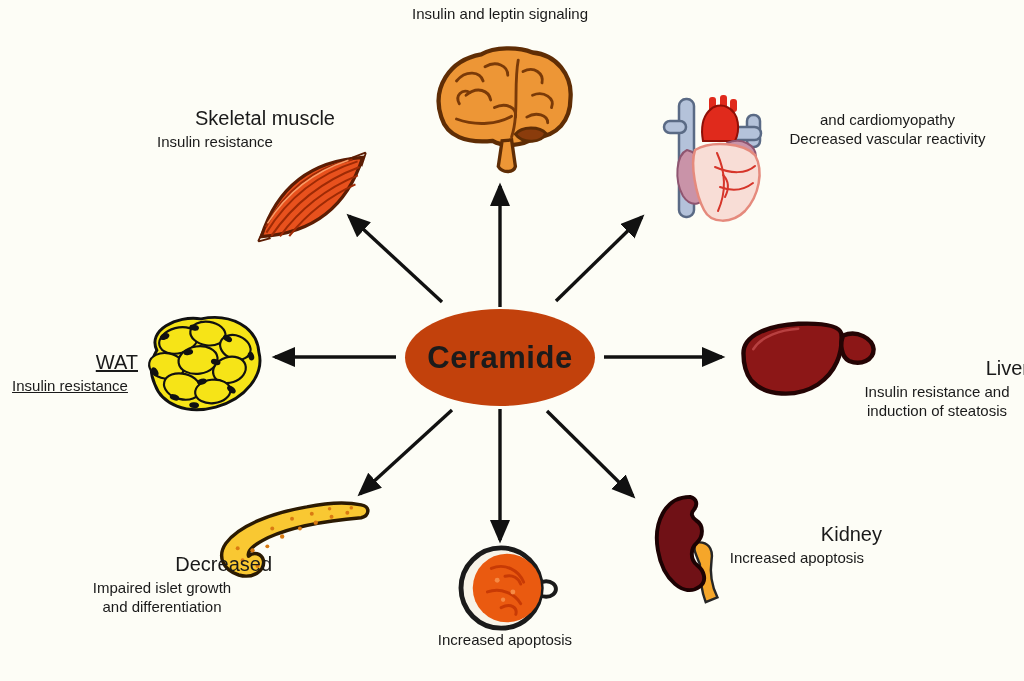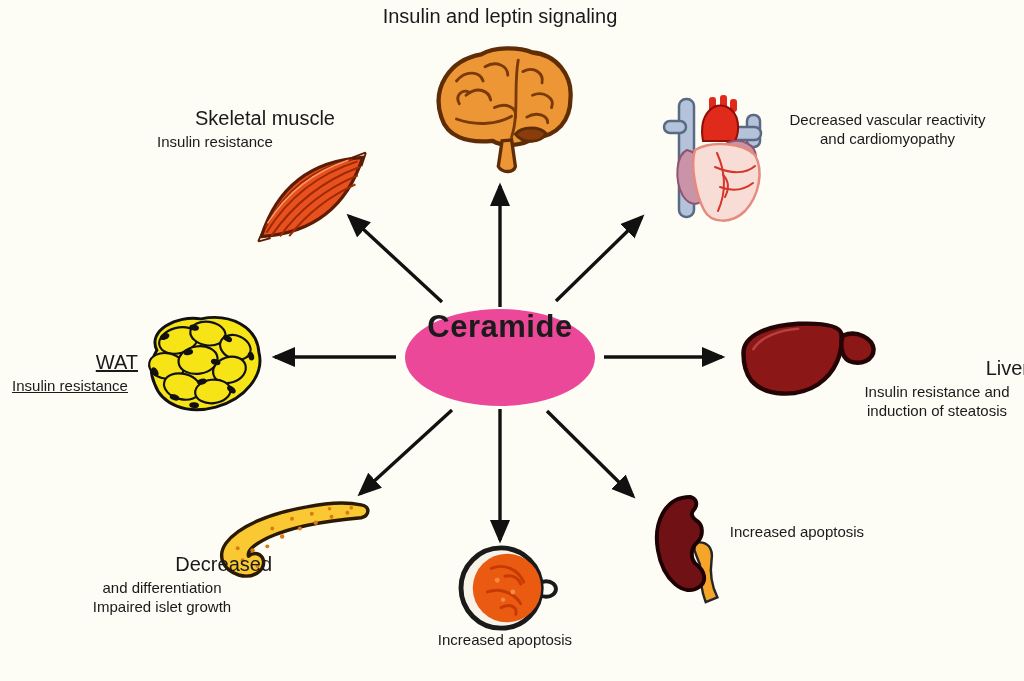--- a/index.html
+++ b/index.html
@@ -9,22 +9,22 @@
   }
   .canvas{
     position:relative;
     width:1024px;height:681px;
     background:#fdfdf6;
     overflow:hidden;
   }
   .arrows{position:absolute;left:0;top:0;}
   .center-node{
     position:absolute;left:405px;top:309px;width:190px;height:97px;
-    background:#ec4899;border-radius:50%;
-    display:flex;align-items:flex-start;justify-content:center;
+    background:#c2410c;border-radius:50%;
+    display:flex;align-items:center;justify-content:center;
   }
   .center-node .center-label{
     font-size:31px;font-weight:700;color:#1b1b1b;letter-spacing:0.5px;
   }
   .icon{position:absolute;}
   .icon svg{display:block;width:100%;height:100%;}
   .label{
     position:absolute;text-align:center;color:#1a1a1a;line-height:1.28;
   }
   .organ-name{font-size:20px;display:block;text-align:right;}
@@ -88,21 +88,21 @@
         <path d="M60,25 C72,18 84,24 84,34"></path>
         <path d="M100,30 C112,24 122,32 120,42"></path>
         <path d="M110,55 C122,50 134,58 130,68"></path>
         <path d="M70,68 C82,62 94,68 92,78"></path>
         <path d="M33,64 C28,55 36,48 44,52"></path>
         <path d="M104,78 C114,72 126,76 126,84"></path>
       </g>
     </svg>
   </div>
   <div class="label label-brain">
-    <span class="organ-effect" style="font-size:20px">Insulin and leptin signaling</span>
+    <span class="organ-effect" style="font-size:15px">Insulin and leptin signaling</span>
   </div>
 
   <div class="icon icon-muscle">
     <svg viewBox="0 0 150 62">
       <path d="M0,33 L16,25 L12,38 Z" fill="#fdf6ea" stroke="#5c1d04" stroke-width="2"></path>
       <path d="M150,29 L134,24 L138,37 Z" fill="#fdf6ea" stroke="#5c1d04" stroke-width="2"></path>
       <path d="M6,31 Q75,-16 144,31 Q75,78 6,31 Z" fill="#e8511d" stroke="#5c1d04" stroke-width="3.5"></path>
       <g fill="none" stroke="#9e2a05" stroke-width="2.2">
         <path d="M16,26 Q75,-2 134,26"></path>
         <path d="M13,31 Q75,8 137,31"></path>
@@ -133,22 +133,22 @@
       <path d="M38,55 C55,45 86,48 98,60 C107,76 102,101 88,116 C75,129 54,129 47,115 C39,100 33,70 38,55 Z" fill="#f8ddd6" stroke="#e58a7d" stroke-width="2.5"></path>
       <g fill="none" stroke="#d6352a" stroke-width="2" stroke-linecap="round">
         <path d="M60,58 C70,80 68,100 61,116"></path>
         <path d="M58,72 C74,79 89,79 98,71"></path>
         <path d="M63,92 C76,97 87,95 96,88"></path>
         <path d="M66,80 C72,86 72,94 68,102"></path>
       </g>
     </svg>
   </div>
   <div class="label label-heart">
+    <span class="organ-effect">and cardiomyopathy</span>
     <span class="organ-effect">Decreased vascular reactivity</span>
-    <span class="organ-effect">and cardiomyopathy</span>
   </div>
 
   <div class="icon icon-wat">
     <svg viewBox="0 0 130 105">
       <path d="M20,40 C10,20 40,4 65,8 C95,2 122,16 124,42 C130,65 110,90 80,98 C50,106 25,95 18,75 C12,62 14,50 20,40 Z" fill="#f6e417" stroke="#111111" stroke-width="3"></path>
       <g fill="#f6e417" stroke="#111111" stroke-width="2.2">
         <ellipse cx="42" cy="30" rx="20" ry="13" transform="rotate(-15 42 30)"></ellipse>
         <ellipse cx="72" cy="23" rx="18" ry="12" transform="rotate(8 72 23)"></ellipse>
         <ellipse cx="100" cy="37" rx="16" ry="12" transform="rotate(22 100 37)"></ellipse>
         <ellipse cx="30" cy="56" rx="18" ry="13" transform="rotate(10 30 56)"></ellipse>
@@ -207,31 +207,32 @@
           <circle cx="30" cy="72" r="2"></circle>
           <circle cx="45" cy="78" r="2"></circle>
         <circle cx="25" cy="60" r="2"></circle>
           <circle cx="118" cy="20" r="1.8"></circle>
           <circle cx="140" cy="19" r="1.8"></circle>
       </g>
     </svg>
   </div>
   <div class="label label-pancreas">
     <span class="organ-name">Decreased</span>
+    <span class="organ-effect">Impaired islet growth</span>
     <span class="organ-effect">and differentiation</span>
-    <span class="organ-effect">Impaired islet growth</span>
   </div>
 
   <div class="icon icon-kidney">
     <svg viewBox="0 0 88 118">
       <path d="M46,52 C58,50 64,58 62,70 C60,84 62,96 68,108 L56,113 C50,98 50,84 50,74 C46,64 42,57 46,52 Z" fill="#f5a62a" stroke="#262626" stroke-width="2.5"></path>
       <path d="M40,5 C14,5 2,32 7,60 C12,90 34,109 50,97 C58,91 54,80 47,75 C40,69 40,58 47,52 C54,45 54,34 46,29 C42,26 40,22 44,18 C48,13 47,7 40,5 Z" fill="#701116" stroke="#1c0203" stroke-width="4"></path>
     </svg>
   </div>
   <div class="label label-kidney">
+    <span class="organ-name">Kidney</span>
     <span class="organ-effect">Increased apoptosis</span>
   </div>
 
   <div class="icon icon-eye">
     <svg viewBox="0 0 104 94">
       <ellipse cx="92" cy="47" rx="10" ry="8" fill="#fdfdf6" stroke="#1a1a1a" stroke-width="4"></ellipse>
       <circle cx="46" cy="46" r="41" fill="#f7f3e8" stroke="#1a1a1a" stroke-width="5"></circle>
       <circle cx="52" cy="46" r="35" fill="#ea5a10"></circle>
       <g fill="none" stroke="#c83a05" stroke-width="3" stroke-linecap="round">
         <path d="M36,26 C50,20 64,28 69,40"></path>

